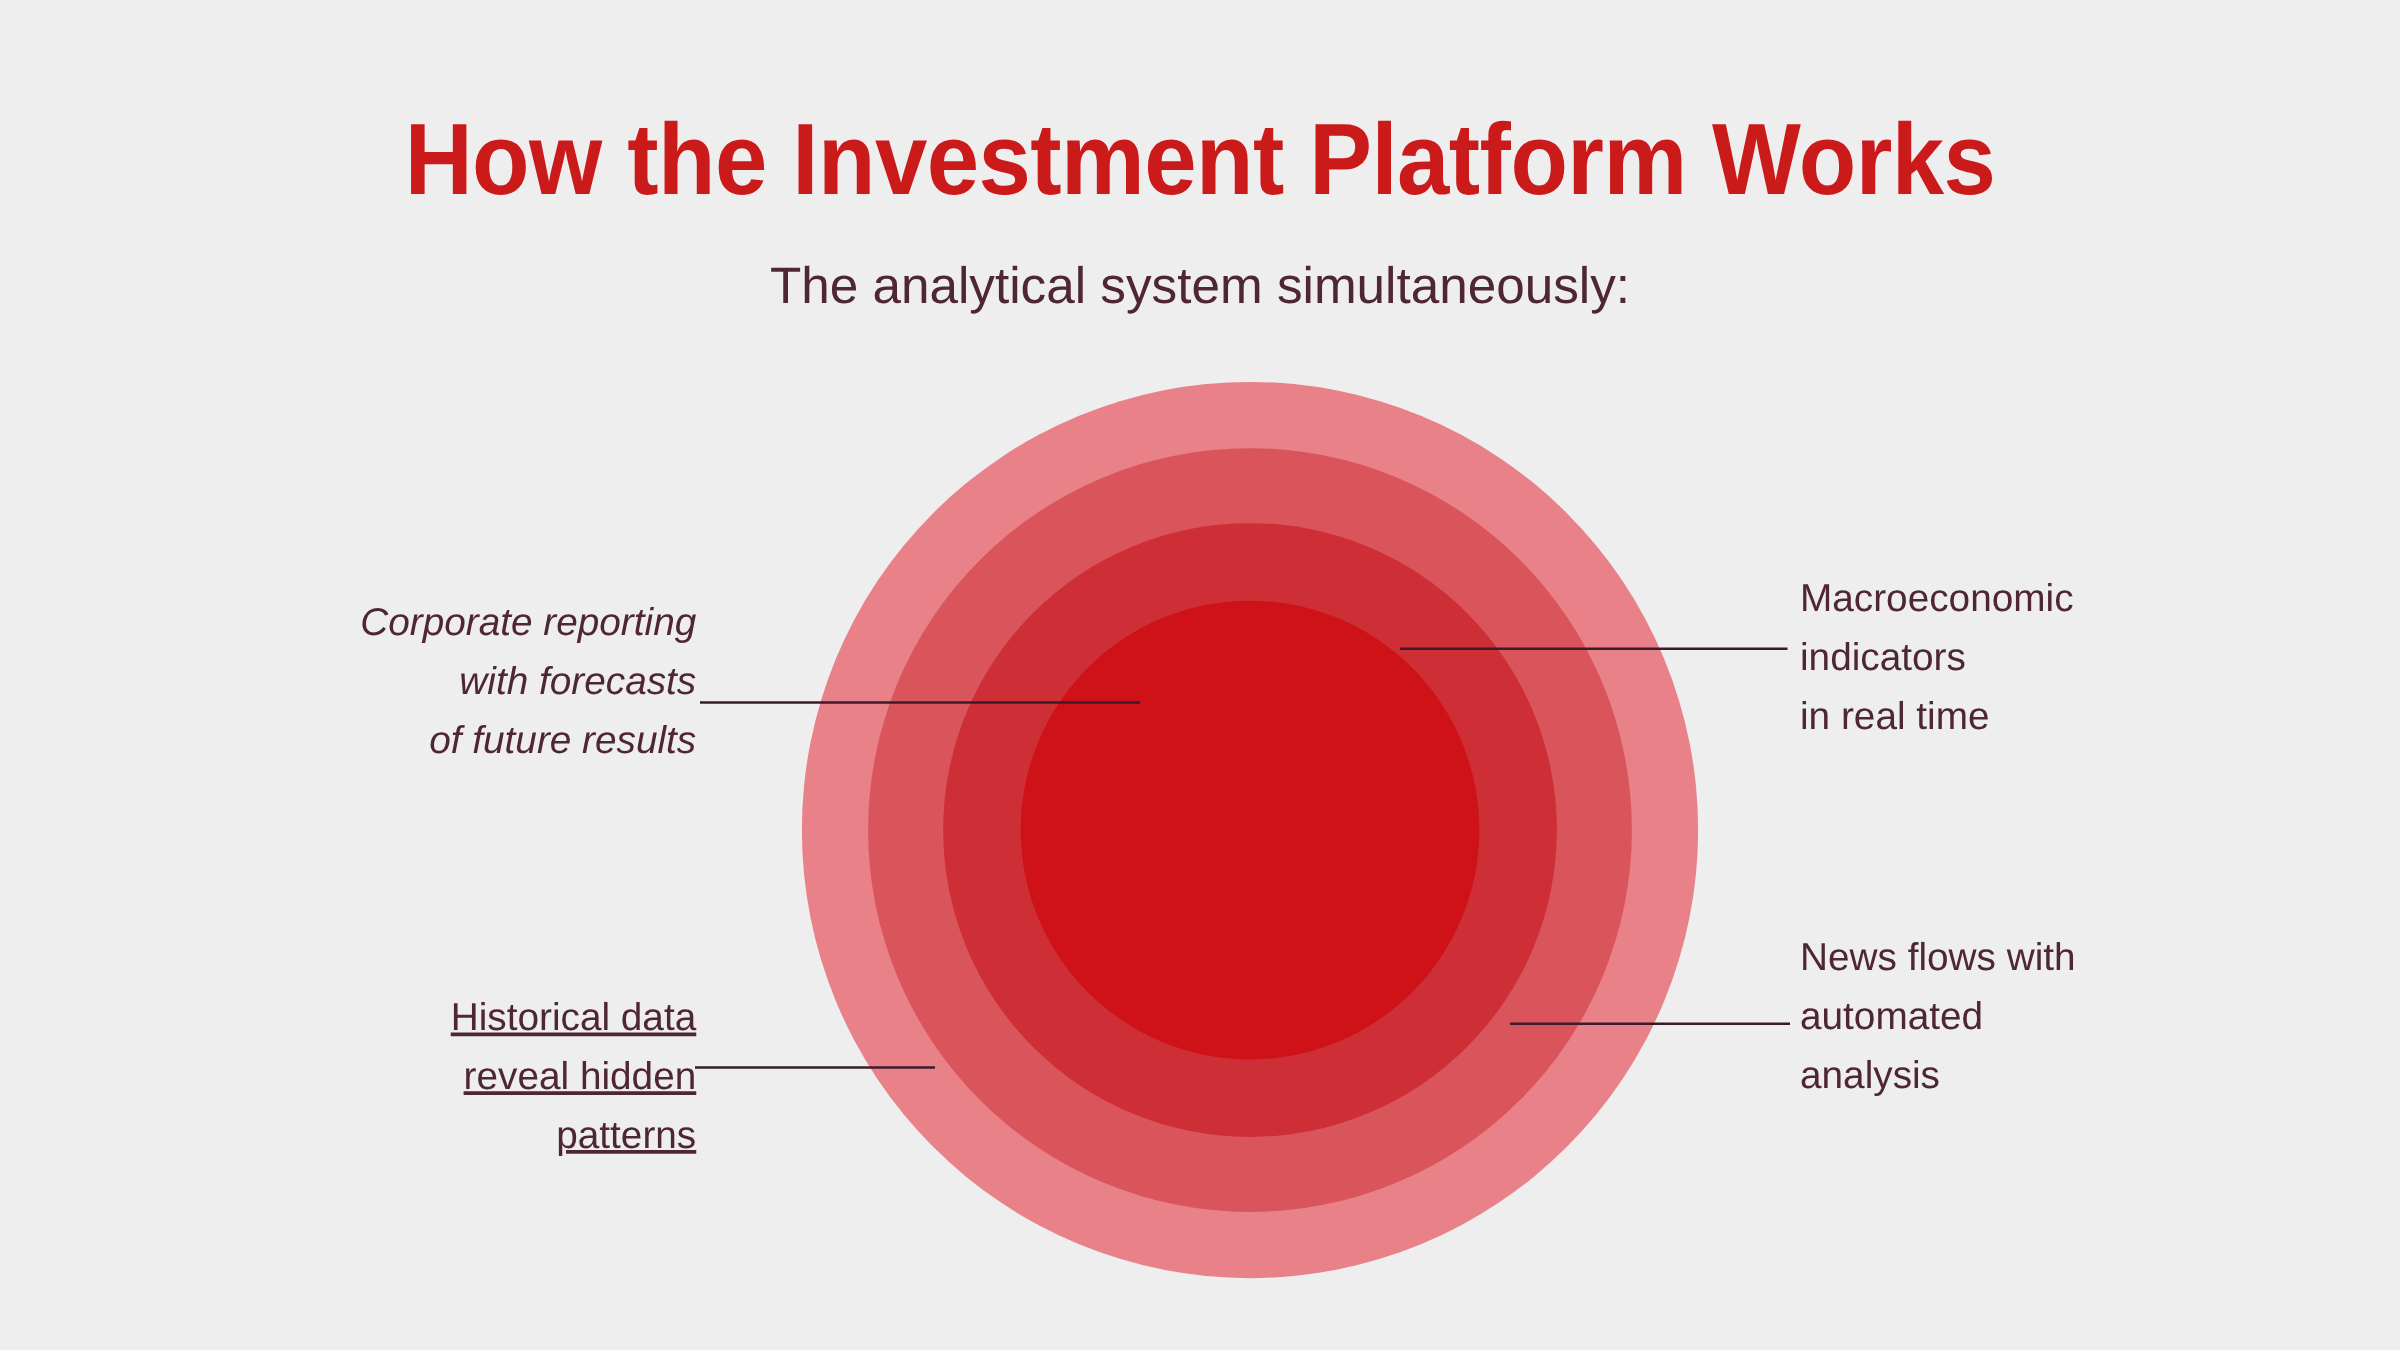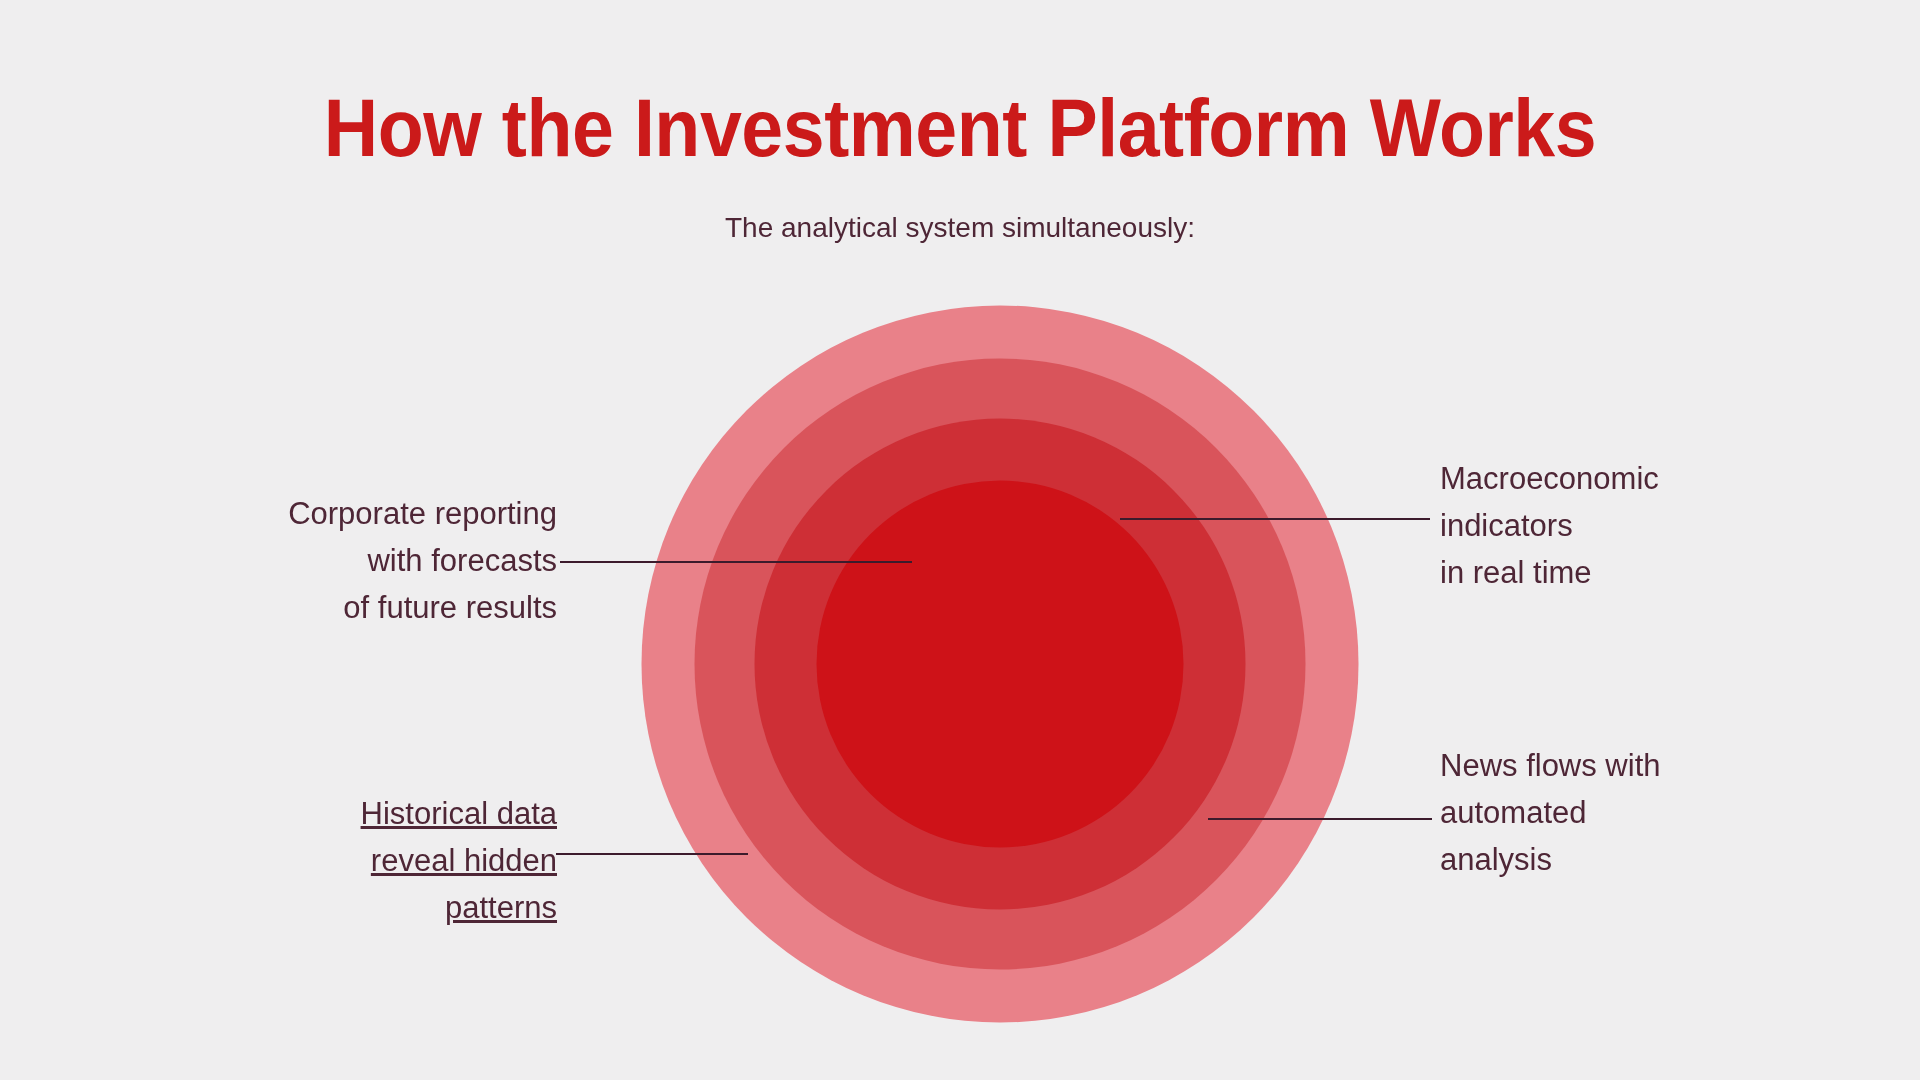--- a/index.html
+++ b/index.html
@@ -40,21 +40,21 @@
     transform-origin: center top;
     white-space: nowrap;
   }
 
   .subtitle {
     position: absolute;
     top: 208px;
     left: 0;
     width: 1920px;
     text-align: center;
-    font-size: 28px;
+    font-size: 41px;
     line-height: 40px;
     font-weight: 400;
     color: #4E2636;
     white-space: nowrap;
   }
 
   
   .circle-stack {
     position: absolute;
     left: 1000px;
@@ -89,21 +89,21 @@
     font-size: 31px;
     line-height: 47px;
     font-weight: 400;
     color: #4E2636;
     white-space: pre-line;
   }
 
   .callout.left  { text-align: right; }
   .callout.right { text-align: left; }
 
-  .cal-corporate  { right: 1363px; top: 490px;  width: 520px; }
+  .cal-corporate  { right: 1363px; top: 474px;  width: 520px; font-style: italic; }
   .cal-historical { right: 1363px; top: 790px;  width: 520px; text-decoration: underline; }
   .cal-macro      { left: 1440px;  top: 455px;  width: 420px; }
   .cal-news       { left: 1440px;  top: 742px;  width: 420px; }
 
   .line-corporate { left: 560px;  top: 561px;  width: 352px; }
   .line-historical{ left: 556px;  top: 853px;  width: 192px; }
   .line-macro     { left: 1120px; top: 518px;  width: 310px; }
   .line-news      { left: 1208px; top: 818px;  width: 224px; }
 </style>
 </head>

